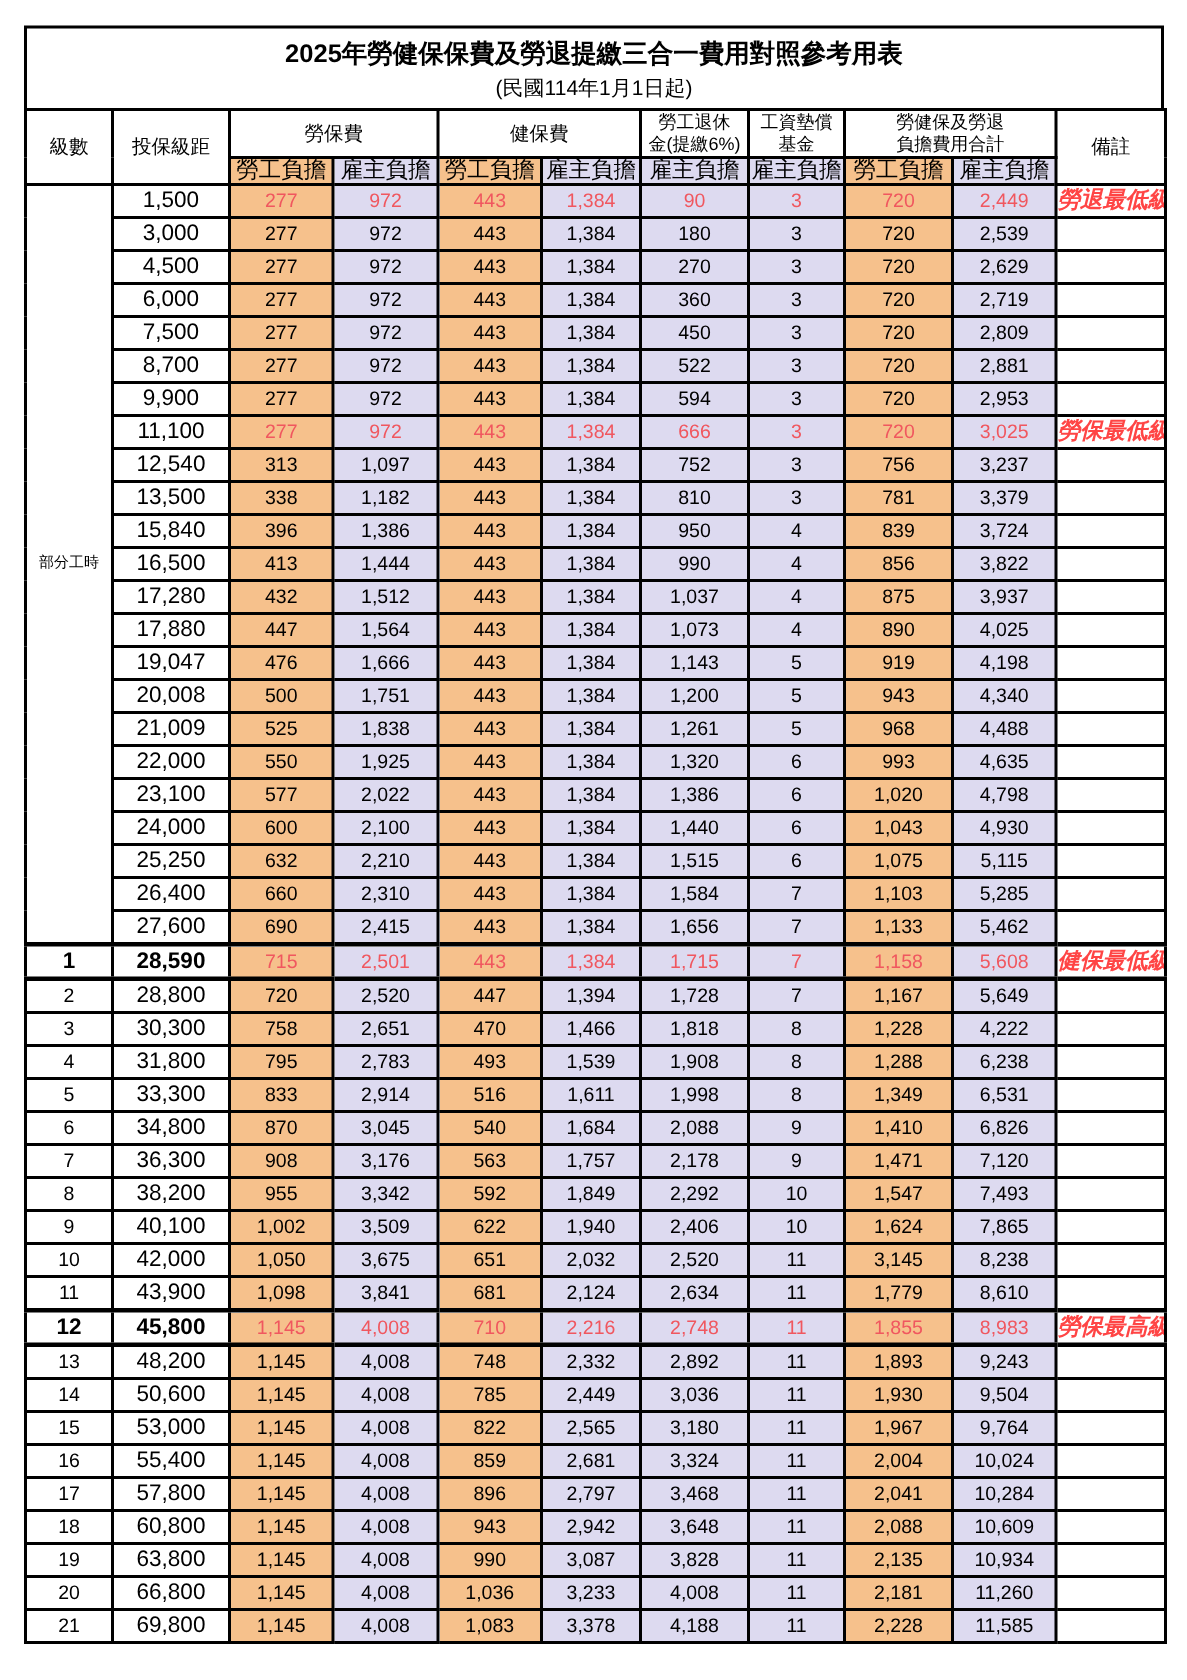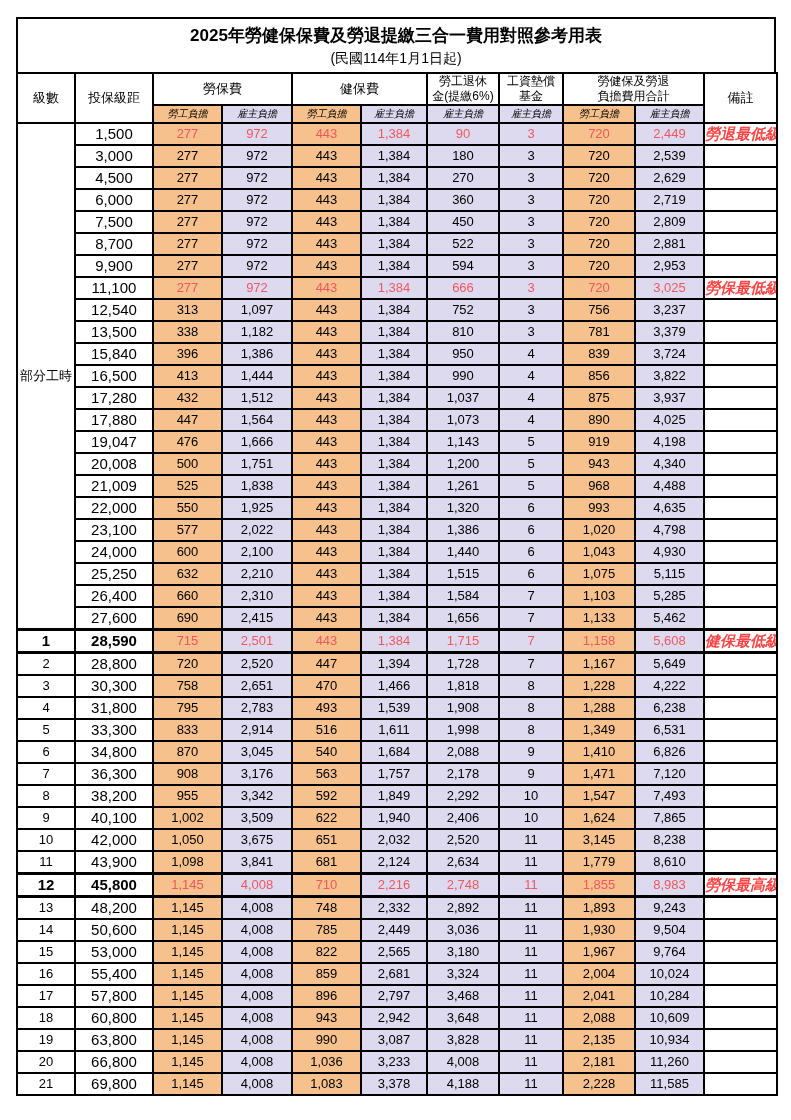--- a/index.html
+++ b/index.html
@@ -6,30 +6,30 @@
   body{width:791px;height:1120px;font-family:"Liberation Sans","DejaVu Sans",sans-serif;color:#000;overflow:hidden;}
   .sheet{padding:17px 0 0 16px;}
   .titlebox{width:760px;box-sizing:border-box;border:2px solid #000;text-align:center;padding:5px 0 3px 0;}
   .title{font-size:17px;font-weight:bold;line-height:24px;}
   .subtitle{font-size:14px;font-weight:normal;line-height:21px;}
   table{border-collapse:collapse;table-layout:fixed;width:760px;margin-top:-2px;}
   th,td{border:2px solid #000;text-align:center;vertical-align:middle;padding:0;box-sizing:border-box;overflow:hidden;white-space:nowrap;}
   th{font-weight:normal;background:#fff;}
   .grow th{height:30px;font-size:13px;}
   .grow th .ln{display:block;line-height:15px;font-size:12px;}
-  .srow th{height:17px;font-size:10px;line-height:16px;font-style:italic;}
+  .srow th{height:17px;font-size:15px;line-height:16px;}
   td{height:20px;font-size:13px;line-height:20px;}
   .orange{background:#F6C18C;}
   .lav{background:#DDDAF0;}
   .bracket-cell{font-size:15px;}
   .remark{font-size:15px;font-weight:bold;color:#FF4545;letter-spacing:0;font-style:italic;}
   .hl td.val{color:#F0575F;}
   .bold-row td.level-cell,.bold-row td.bracket-cell{font-weight:bold;font-size:15px;}
   .bold-row td{border-top-width:3px;border-bottom-width:3px;}
-  td.merged{font-size:13px;letter-spacing:0;}
+  td.merged{font-size:10px;letter-spacing:0;}
 </style>
 </head>
 <body>
 
 <div class="sheet">
 
   <div class="titlebox">
     <div class="title">2025年勞健保保費及勞退提繳三合一費用對照參考用表</div>
     <div class="subtitle">(民國114年1月1日起)</div>
   </div>

